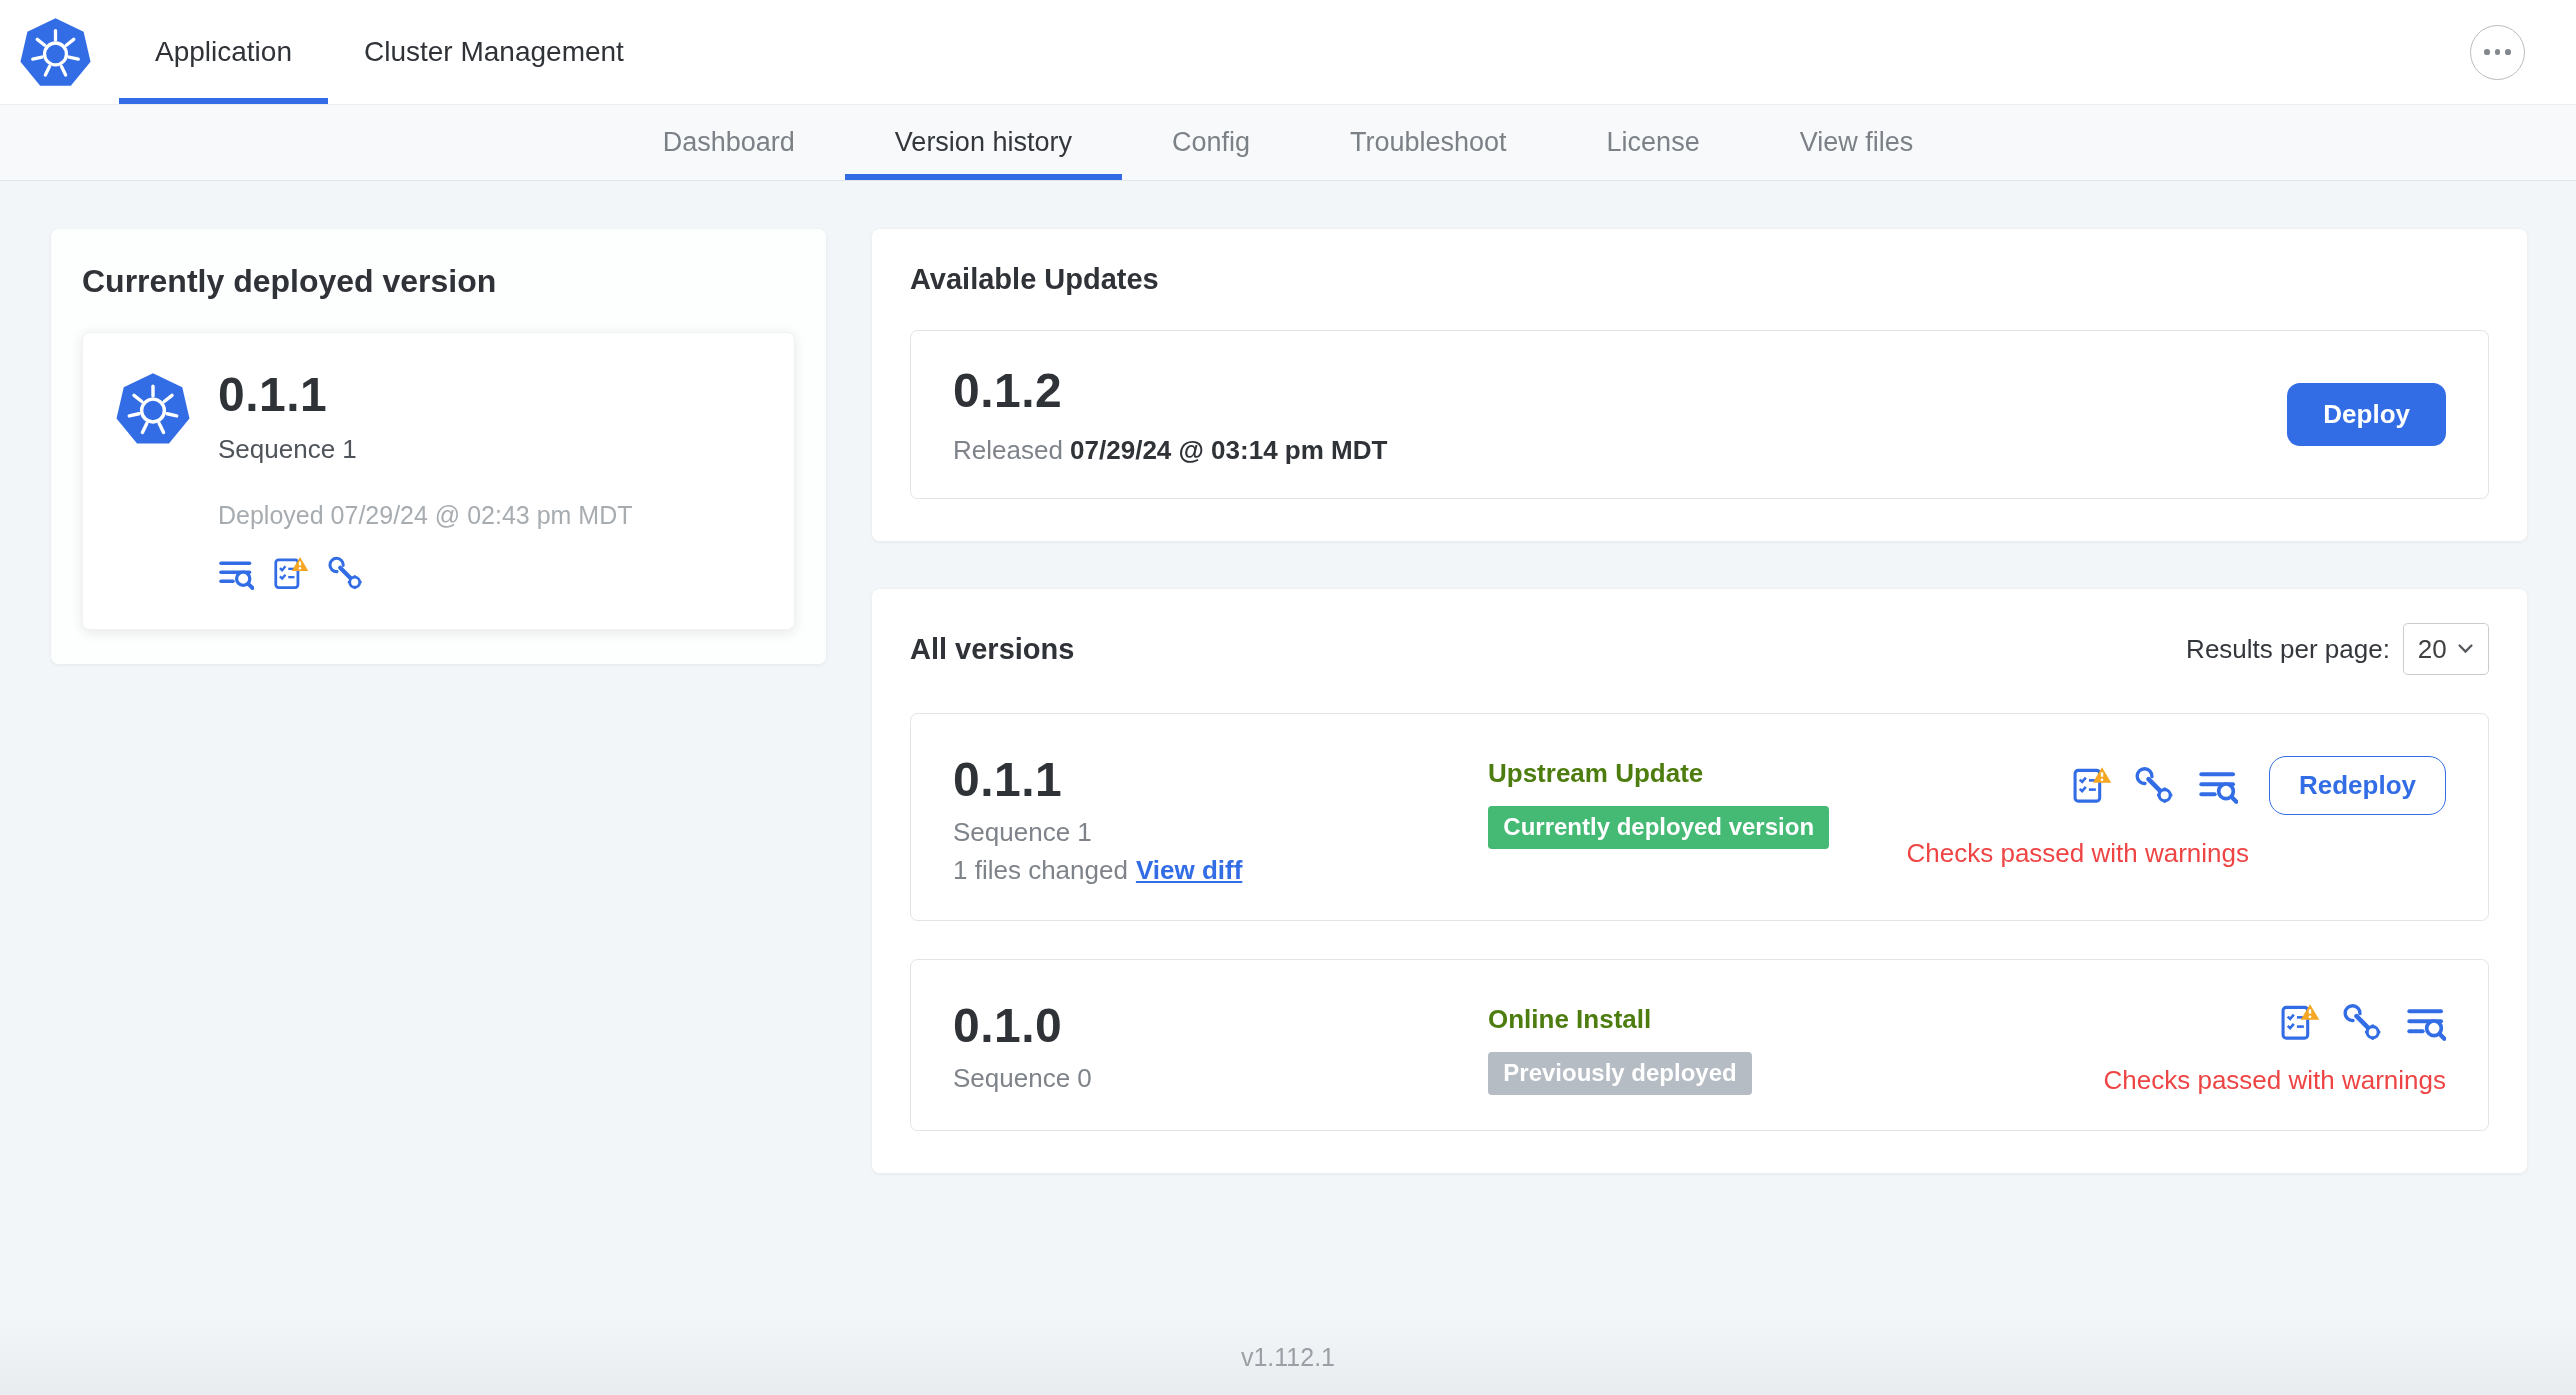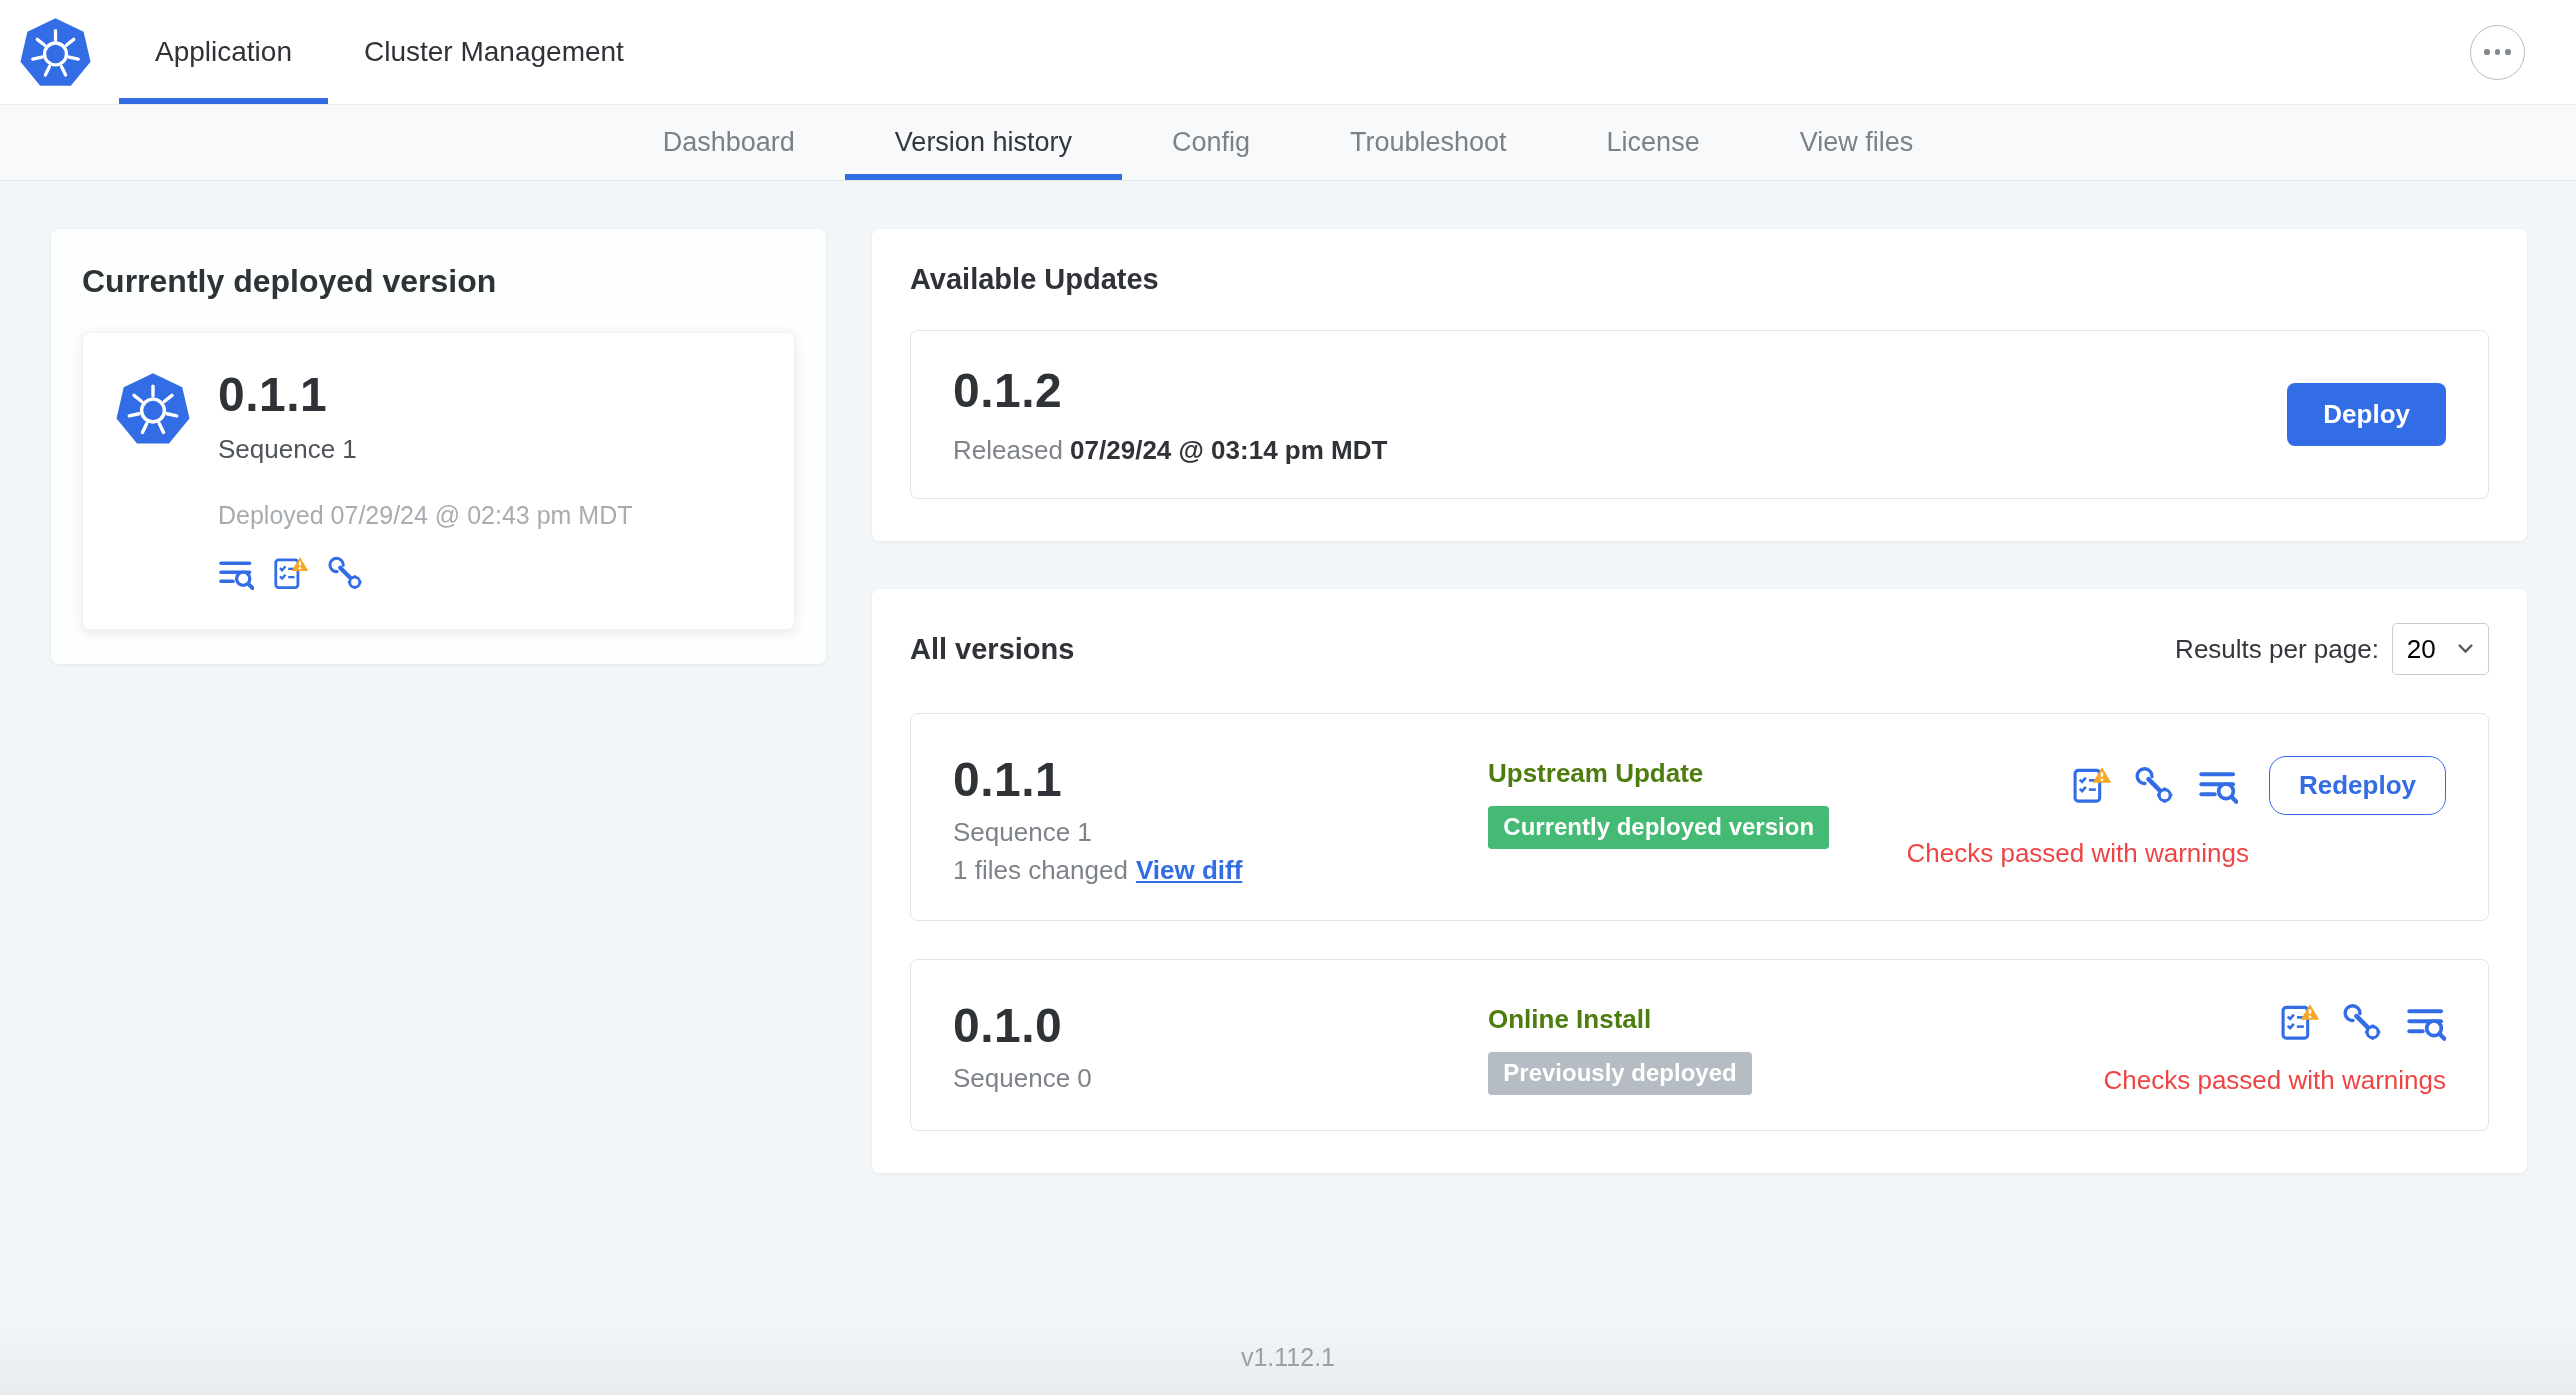--- a/index.html
+++ b/index.html
@@ -80,33 +80,33 @@
   
   .updates-card { padding:34px 38px 42px; }
   .updates-card h3, .versions-card h3 { font-size:29px; font-weight:600; color:#2f3237; }
   .update-row {
     margin-top:34px; border:1px solid #dfe4e8; border-radius:7.6px;
     padding:32px 42px; display:flex; align-items:center; justify-content:space-between;
   }
   .released { font-size:26px; color:#7e838a; margin-top:17px; }
   .released strong { color:#2f3237; font-weight:700; }
   .btn-primary {
-    background:#326de6; color:#fff; border:none; border-radius:8px;
+    background:#326de6; color:#fff; border:none; border-radius:13px;
     font-size:26px; font-weight:700; padding:0 36px; height:63px;
     font-family:inherit;
   }
 
   
   .versions-card { padding:34px 38px 42px; }
   .versions-head { display:flex; align-items:center; justify-content:space-between; }
   .rpp { display:flex; align-items:center; gap:13.4px; font-size:26px; color:#33373c; }
   .select {
     border:1px solid #c7ccd1; border-radius:4.8px; background:#fff;
-    display:flex; align-items:center; gap:20px; padding:9.5px 13.4px;
-    font-size:26px; color:#000000;
+    display:flex; align-items:center; gap:9px; padding:9.5px 13.4px;
+    font-size:26px; color:#404040;
   }
 
   .version-row {
     margin-top:38px; border:1px solid #dfe4e8; border-radius:7.6px;
     padding:38px 42px 34px; display:flex; align-items:flex-start;
   }
   .vr-left { width:535px; flex:none; }
   .vr-seq { font-size:26px; color:#7e838a; margin-top:9.5px; }
   .vr-files { font-size:26px; color:#7e838a; margin-top:7.6px; display:flex; align-items:center; gap:8px; }
   .view-diff { color:#326de6; font-weight:600; text-decoration:underline; }

